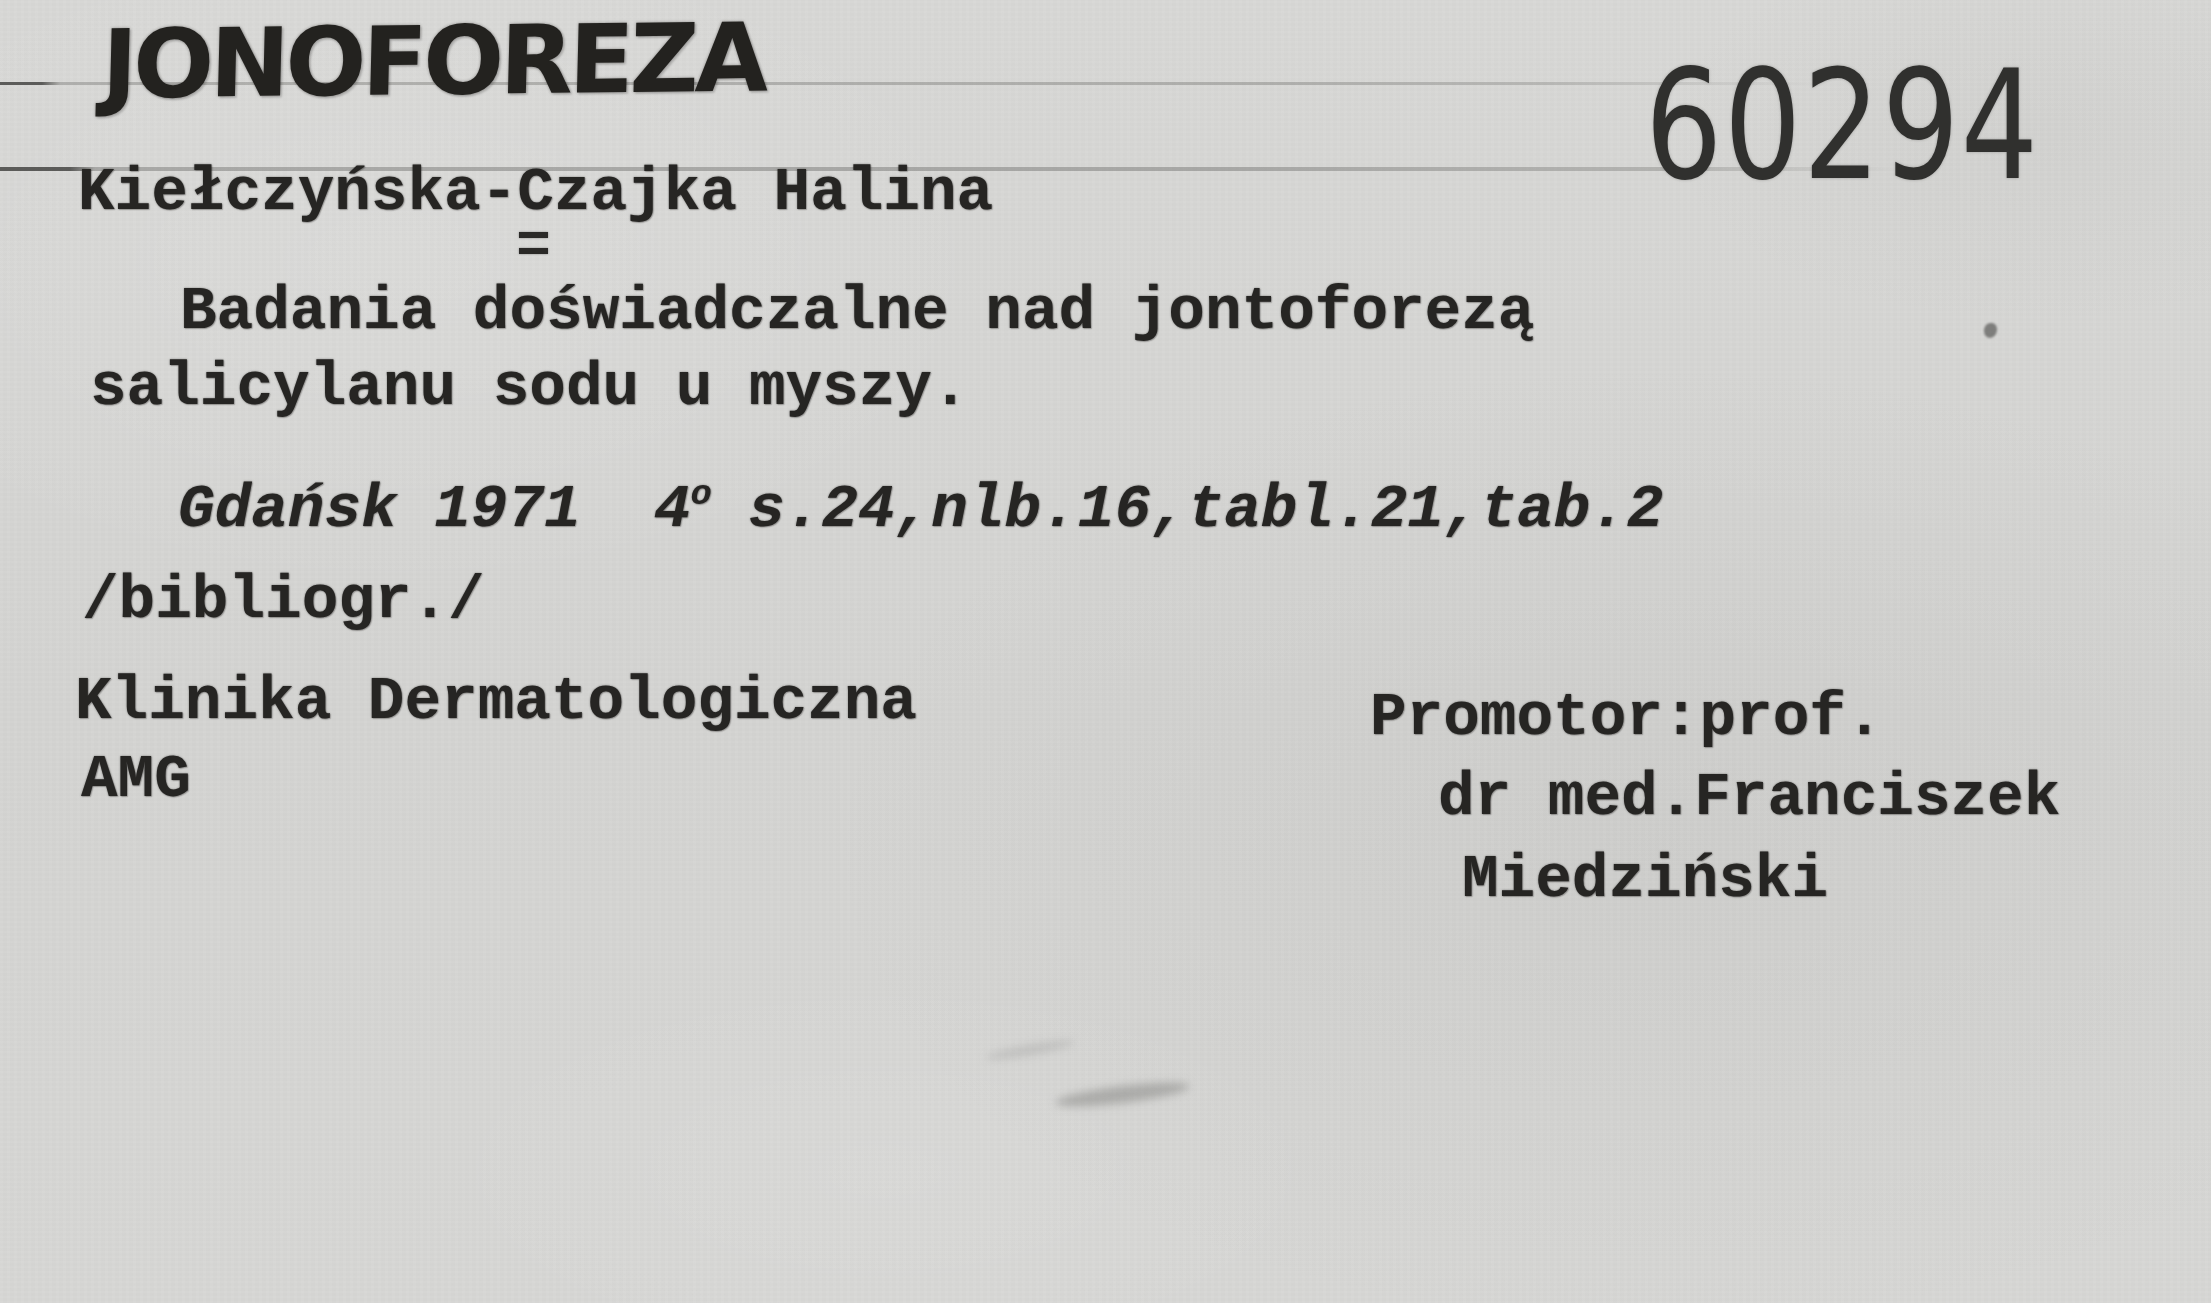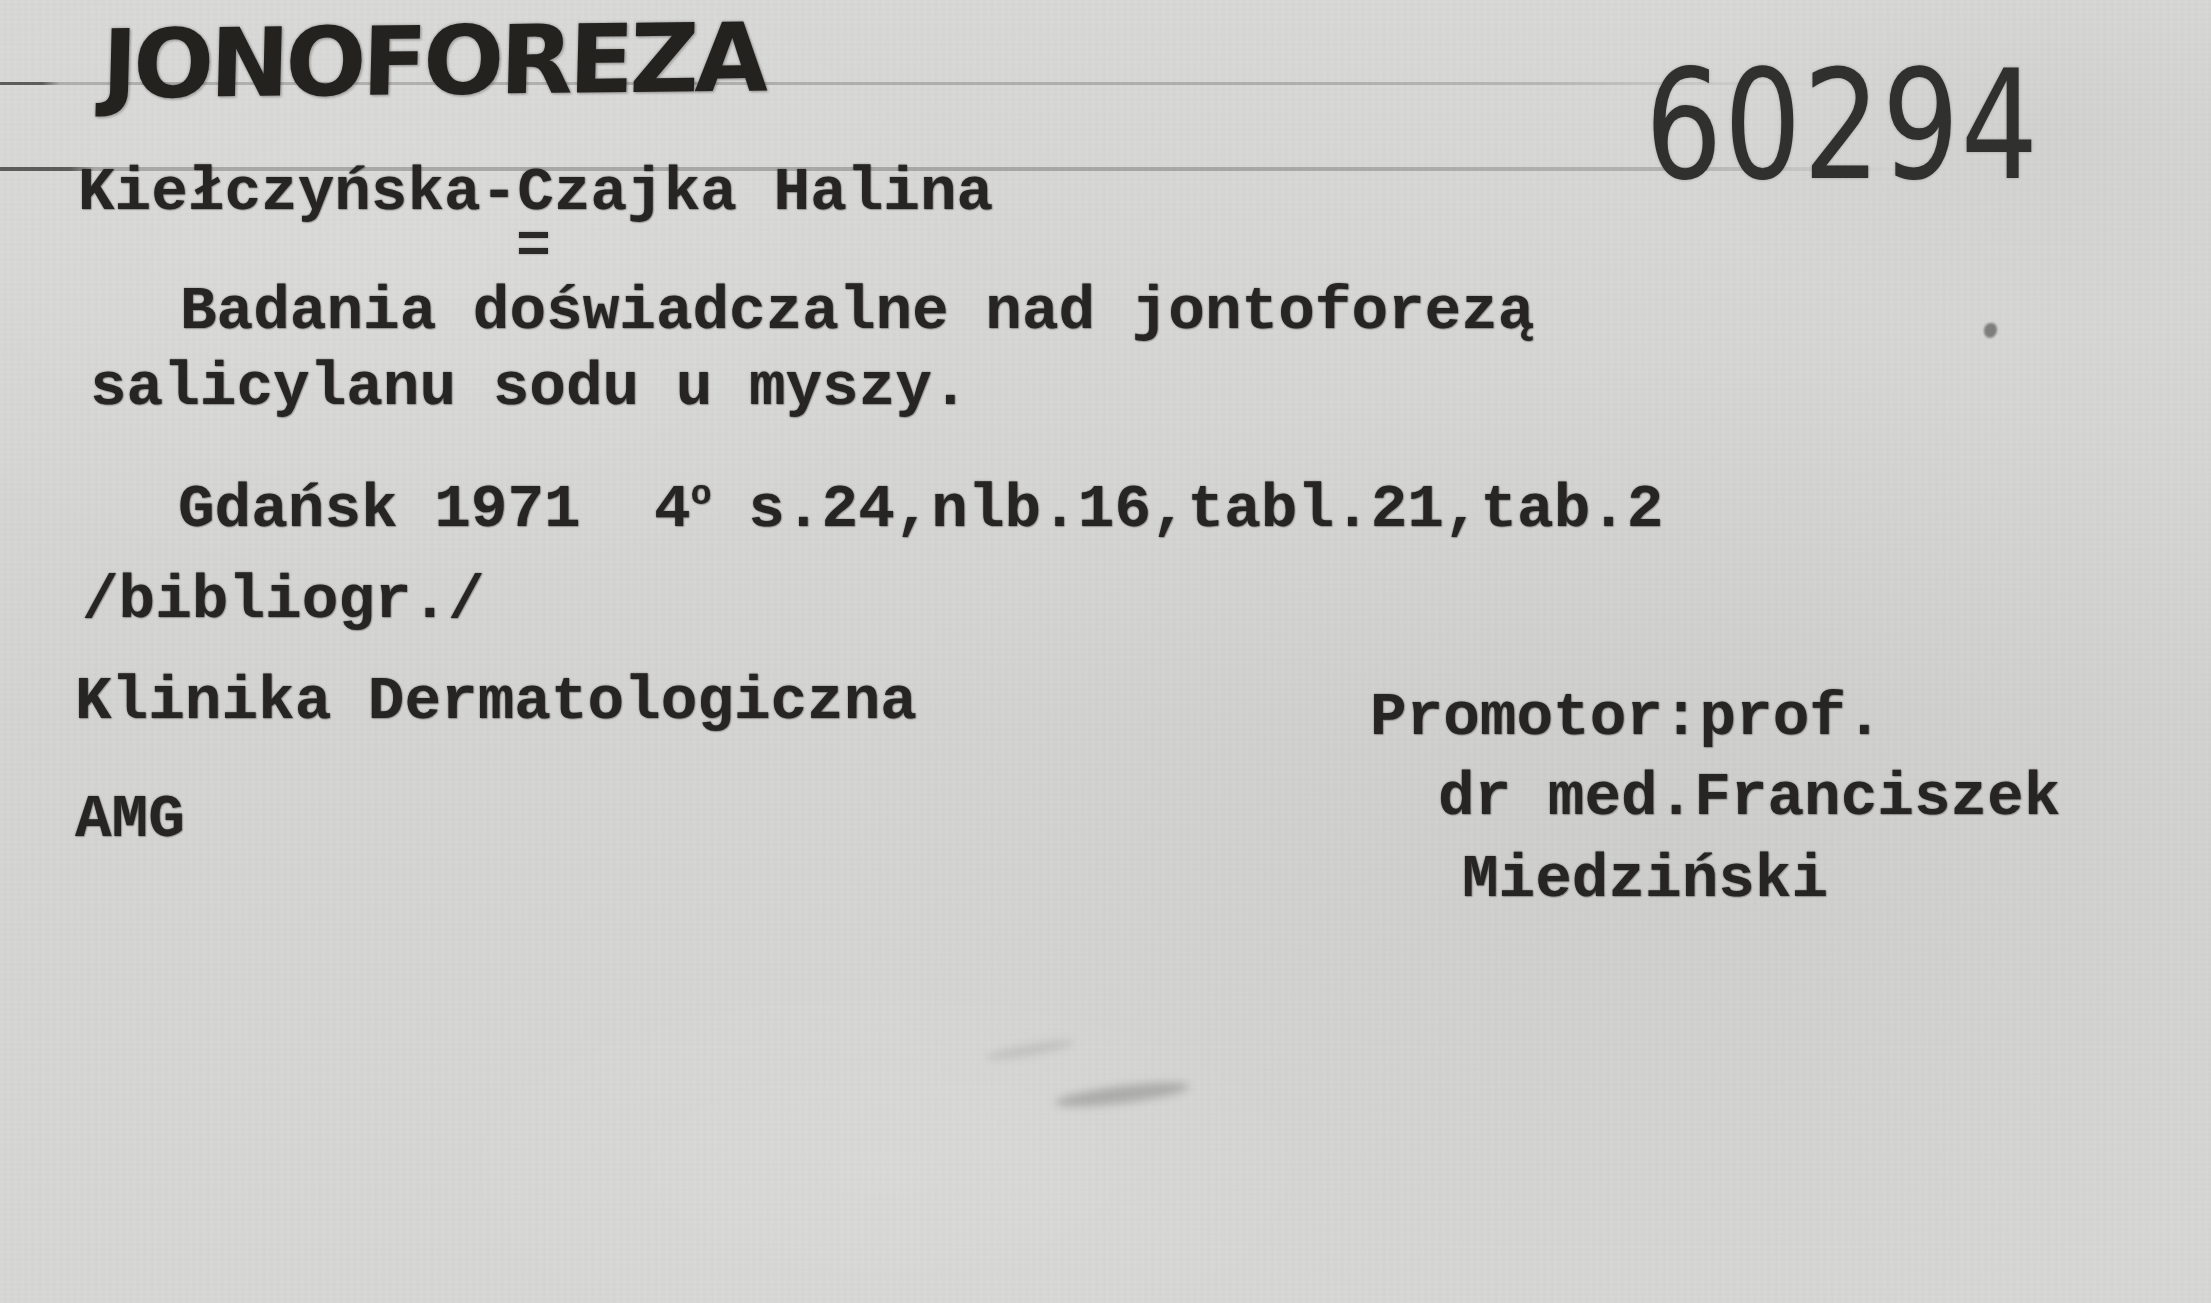--- a/index.html
+++ b/index.html
@@ -85,24 +85,24 @@
   }
   .tw sup{
     font-size:58%;
     vertical-align:baseline;
     position:relative;top:-0.62em;
   }
 
   .author{left:78px;top:162px;}
   .title-1{left:180px;top:281px;}
   .title-2{left:90px;top:357px;}
-  .imprint{left:178px;top:479px;}
+  .imprint{left:178px;top:479px;font-style:italic;}
   .bibliogr{left:82px;top:570px;}
   .inst-1{left:75px;top:671px;font-family:Liberation Mono, monospace;}
-  .inst-2{left:75px;top:749px;margin-top:40px;}
+  .inst-2{left:81px;top:749px;}
   .promo-1{left:1370px;top:687px;}
   .promo-2{left:1438px;top:767px;}
   .promo-3{left:1438px;top:849px;margin-left:24px;}
 
   
   .filing-letter{position:relative;display:inline-block;}
   .filing-letter::before,
   .filing-letter::after{
     content:"";position:absolute;left:2px;right:6px;height:6px;
     background:#2a2927;box-shadow:0 0 2px rgba(30,29,27,0.5);

